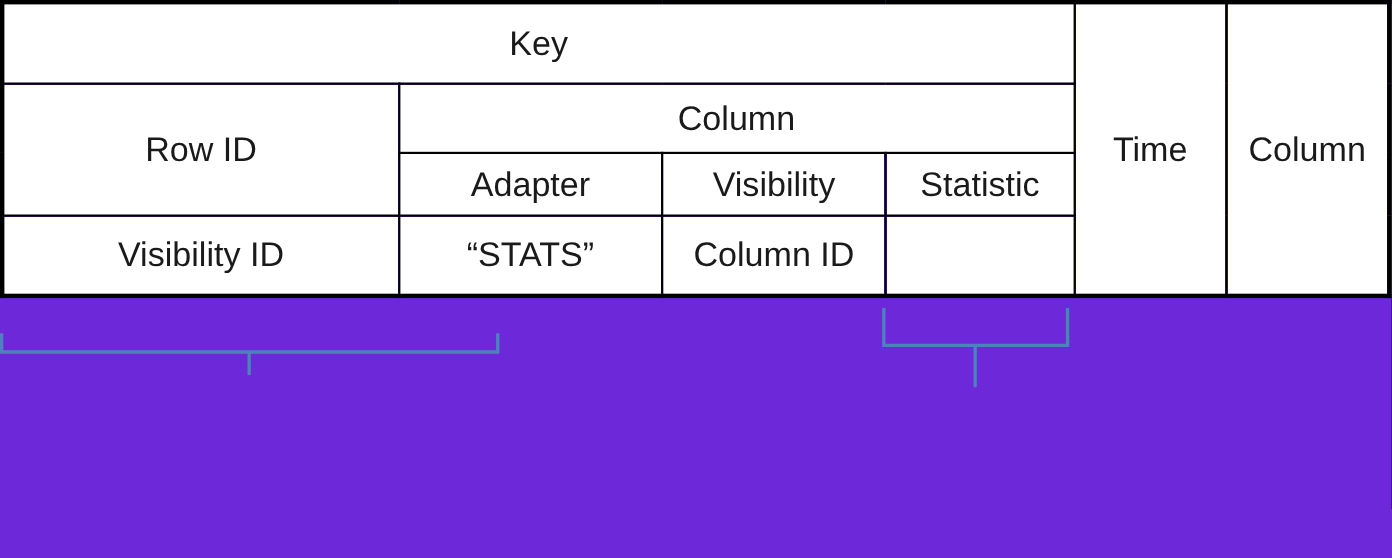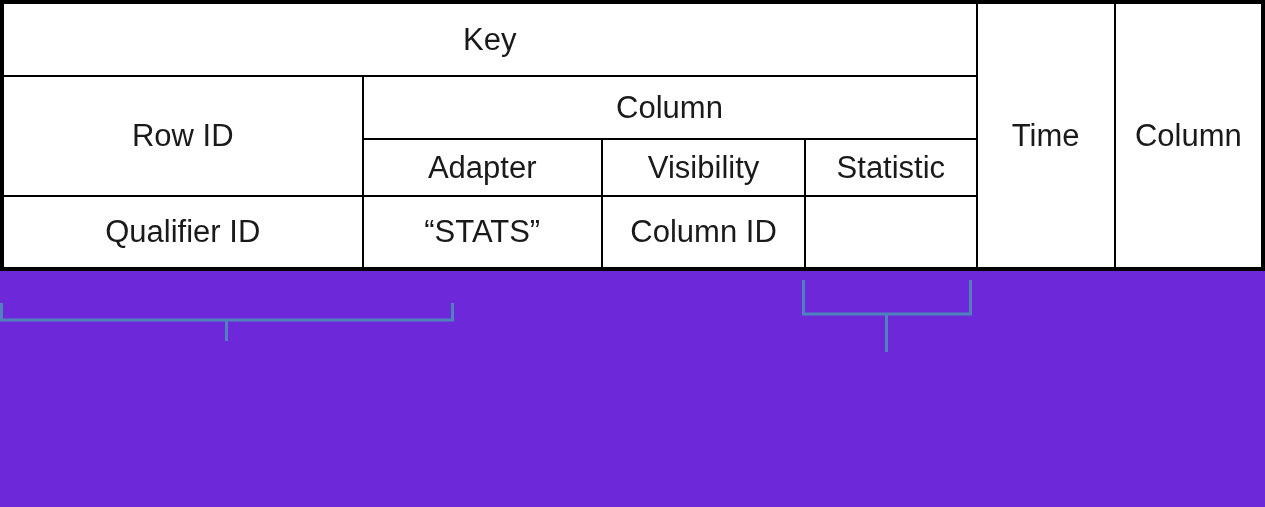--- a/index.html
+++ b/index.html
@@ -70,21 +70,21 @@
       <tr class="r2">
         <td rowspan="2">Row ID</td>
         <td colspan="3">Column</td>
       </tr>
       <tr class="r3">
         <td>Adapter</td>
         <td>Visibility</td>
         <td>Statistic</td>
       </tr>
       <tr class="r4">
-        <td>Qualifier ID</td>
+        <td>Visibility ID</td>
         <td>“STATS”</td>
         <td>Column ID</td>
         <td></td>
       </tr>
     </tbody>
   </table>
 
   <svg class="annotations" width="1265" height="507" viewBox="0 0 1265 507">
 
     <g fill="none" stroke-width="3" stroke="#4F81BD">

